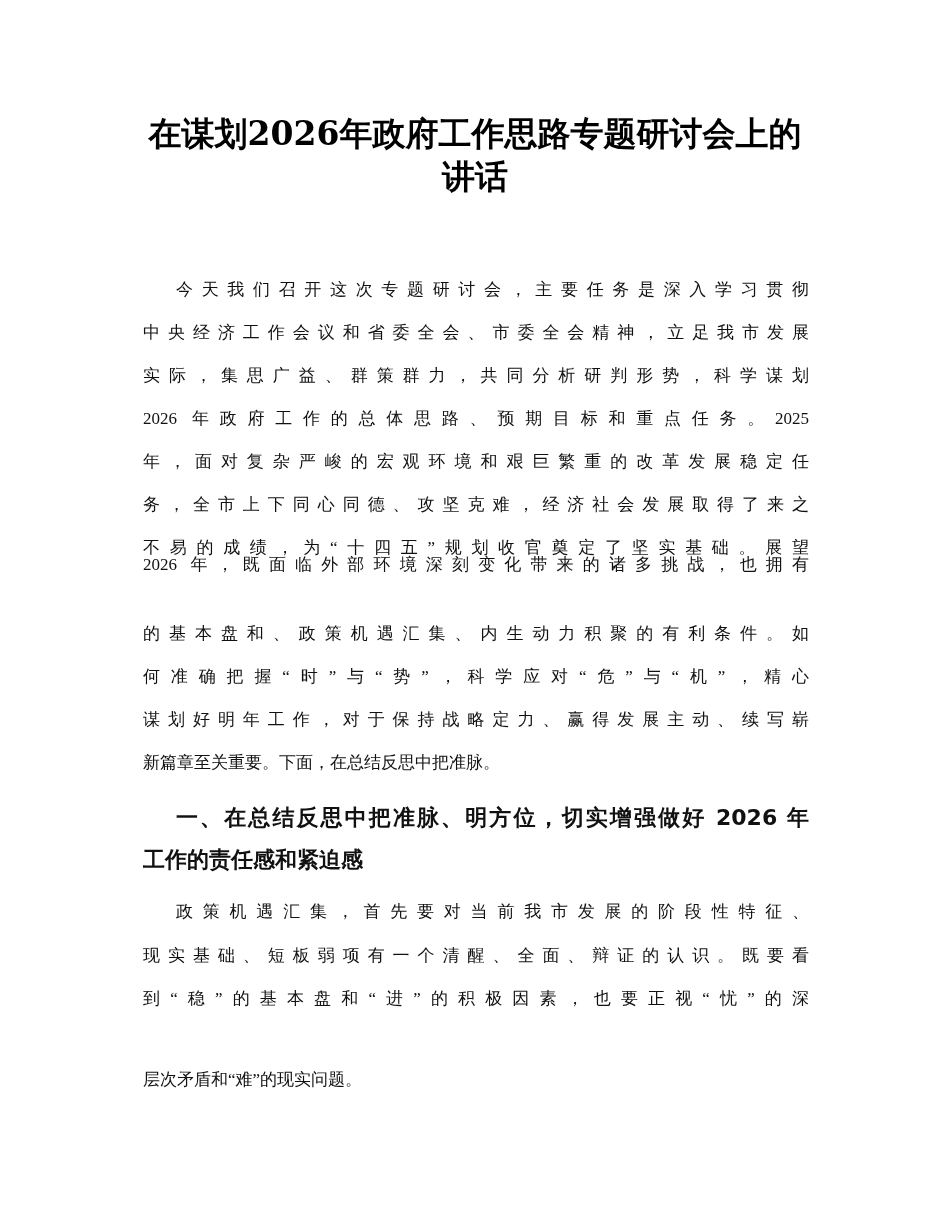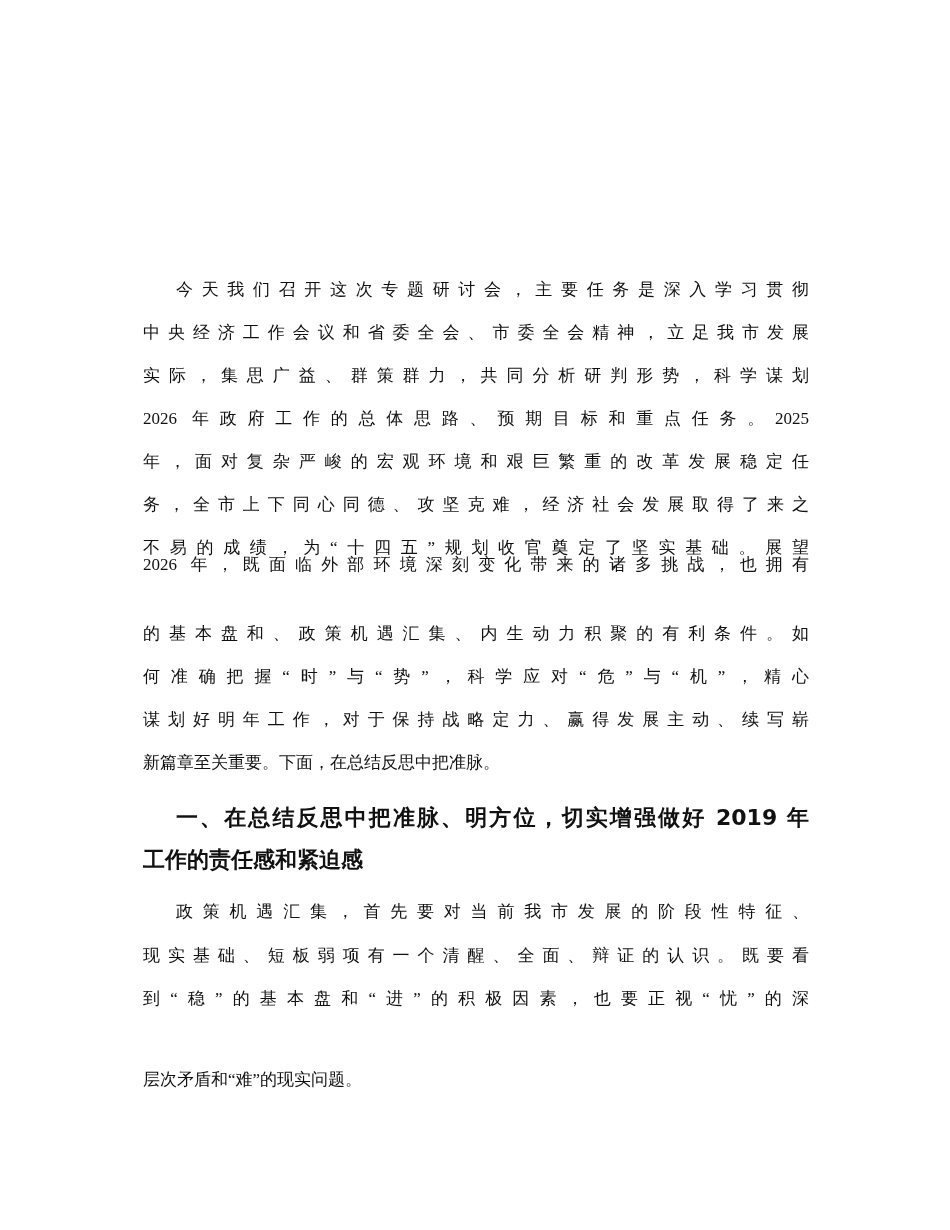--- a/index.html
+++ b/index.html
@@ -79,38 +79,42 @@
     }
     .heading-line.last {
       text-align-last: left;
     }
   </style>
 </head>
 <body>
 
 <div class="page">
 
+  <h1 class="title">
+    <span class="tline">在谋划2026年政府工作思路专题研讨会上的</span>
+    <span class="tline">讲话</span>
+  </h1>
 
   <div>
     <div class="body-line first" style="top:272px">今天我们召开这次专题研讨会，主要任务是深入学习贯彻</div>
     <div class="body-line" style="top:315px">中央经济工作会议和省委全会、市委全会精神，立足我市发展</div>
     <div class="body-line" style="top:358px">实际，集思广益、群策群力，共同分析研判形势，科学谋划</div>
     <div class="body-line" style="top:401px">2026 年政府工作的总体思路、预期目标和重点任务。2025</div>
     <div class="body-line" style="top:444px">年，面对复杂严峻的宏观环境和艰巨繁重的改革发展稳定任</div>
     <div class="body-line" style="top:487px">务，全市上下同心同德、攻坚克难，经济社会发展取得了来之</div>
     <div class="body-line" style="top:530px">不易的成绩，为“十四五”规划收官奠定了坚实基础。展望</div>
     <div class="body-line" style="top:547px">2026 年，既面临外部环境深刻变化带来的诸多挑战，也拥有</div>
     <div class="body-line" style="top:616px">的基本盘和、政策机遇汇集、内生动力积聚的有利条件。如</div>
     <div class="body-line" style="top:659px">何准确把握“时”与“势”，科学应对“危”与“机”，精心</div>
     <div class="body-line" style="top:702px">谋划好明年工作，对于保持战略定力、赢得发展主动、续写崭</div>
     <div class="body-line last" style="top:745px">新篇章至关重要。下面，在总结反思中把准脉。</div>
   </div>
 
   <div>
-    <div class="heading-line first" style="top:800px">一、在总结反思中把准脉、明方位，切实增强做好 2019 年</div>
+    <div class="heading-line first" style="top:800px">一、在总结反思中把准脉、明方位，切实增强做好 2026 年</div>
     <div class="heading-line last" style="top:842px">工作的责任感和紧迫感</div>
   </div>
 
   <div>
     <div class="body-line first" style="top:894px">政策机遇汇集，首先要对当前我市发展的阶段性特征、</div>
     <div class="body-line" style="top:938px">现实基础、短板弱项有一个清醒、全面、辩证的认识。既要看</div>
     <div class="body-line" style="top:981px">到“稳”的基本盘和“进”的积极因素，也要正视“忧”的深</div>
     <div class="body-line last" style="top:1062px">层次矛盾和“难”的现实问题。</div>
   </div>
 

